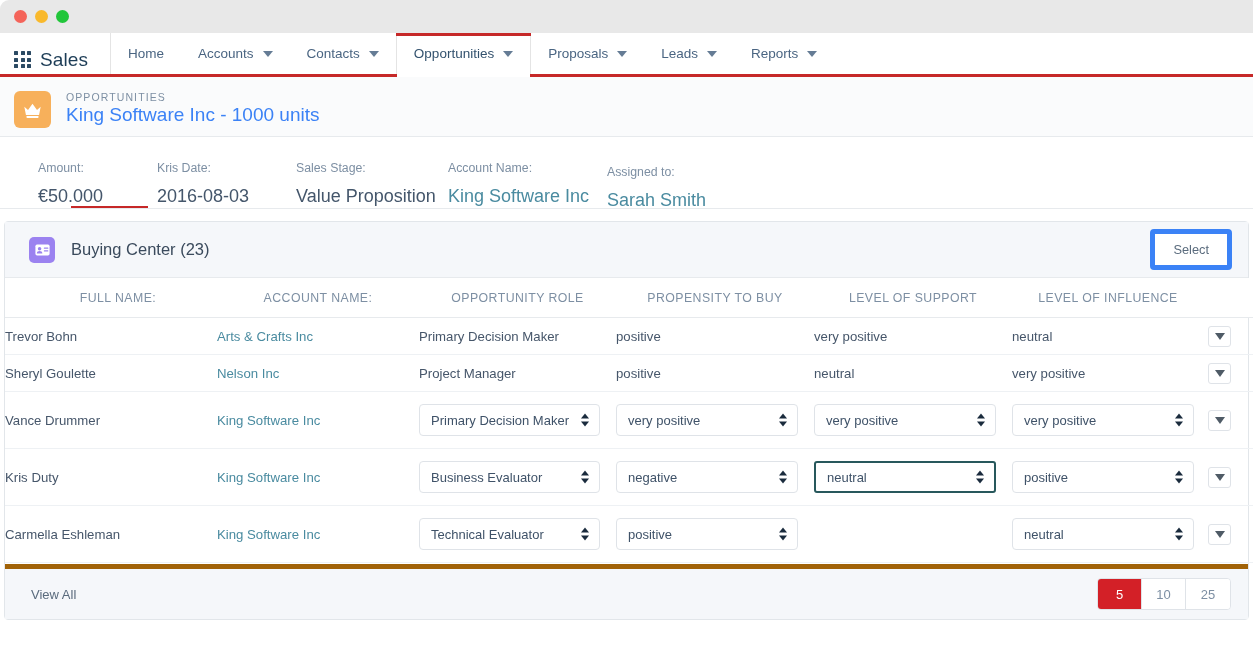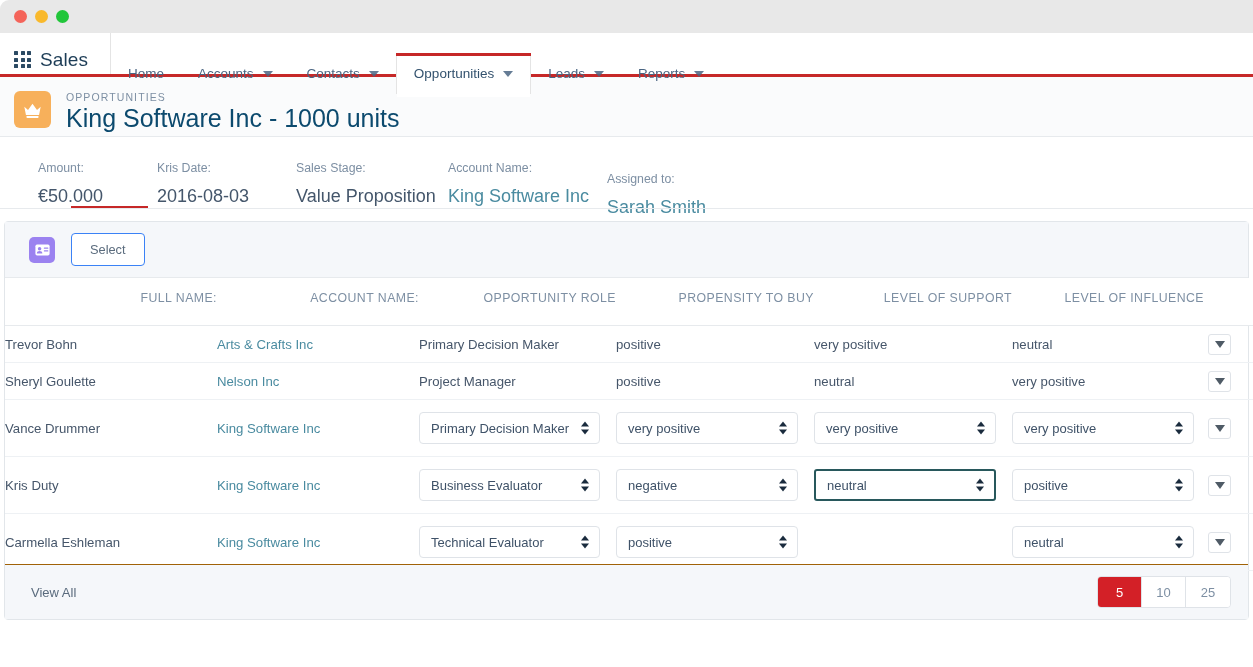--- a/index.html
+++ b/index.html
@@ -50,21 +50,20 @@
     font-size: 19px; color: #1c3c56; letter-spacing: .1px;
   }
   .nav-tab {
     display: flex; align-items: center; gap: 9px;
     padding: 0 17px;
     font-size: 13.5px;
     color: #4a6582;
     height: 100%;
     position: relative;
     white-space: nowrap;
-    margin-top: 20px;
   }
   .nav-tab.active {
     background: #ffffff;
     border-left: 1px solid #e4e4e4;
     border-right: 1px solid #e4e4e4;
     color: #33526e;
   }
   .nav-tab.active::before {
     content: "";
     position: absolute; left: -1px; right: -1px; top: 0;
@@ -97,21 +96,21 @@
     border-radius: 6px;
     display: flex; align-items: center; justify-content: center;
     margin-right: 15px;
     flex: 0 0 auto;
   }
   #record-eyebrow {
     font-size: 10.5px; letter-spacing: 1.1px;
     color: #7d8fa3; text-transform: uppercase;
     margin-bottom: 1px;
   }
-  #record-title { font-size: 25px; color: #0c4a6e; font-weight: 400; }
+  #record-title { font-size: 19px; color: #3b82f6; font-weight: 400; }
 
   
   #detail-strip {
     background: #ffffff;
     display: flex;
     padding: 24px 0 0 19px;
     height: 72px;
     position: relative;
   }
   .detail-label { font-size: 12.3px; color: #7d8fa3; margin-bottom: 11px; white-space: nowrap;}
@@ -145,43 +144,43 @@
     border-bottom: 1px solid #e7eaed;
   }
   #card-icon {
     width: 26px; height: 26px; border-radius: 5px;
     background: #9b82f0;
     display: flex; align-items: center; justify-content: center;
     margin-right: 16px; flex: 0 0 auto;
   }
   #card-title { font-size: 16.5px; color: #3a4a5c; flex: 1; }
   #select-button {
-    border: 1px solid #3b82f6;
+    border: 5px solid #3b82f6;
     background: #ffffff;
     border-radius: 4px;
     padding: 8px 18px;
     font-size: 12.8px;
     color: #5a6b7d;
     cursor: pointer;
   }
 
   
   table#buying-center-table {
     width: 100%;
     border-collapse: collapse;
     table-layout: fixed;
   }
   #buying-center-table th {
-    text-align: right;
+    text-align: center;
     font-weight: 400;
     font-size: 12.3px;
     letter-spacing: .45px;
     color: #7d8fa3;
     text-transform: uppercase;
-    padding: 13px 0 20px 0;
+    padding: 13px 0 12px 0;
     border-bottom: 1px solid #e7eaed;
     background: #ffffff;
   }
   #buying-center-table td {
     font-size: 13.2px;
     color: #46566a;
     border-bottom: 1px solid #eef1f4;
     vertical-align: middle;
     background: transparent;
   }
@@ -255,21 +254,21 @@
     border-right: 5.5px solid transparent;
     border-top: 7px solid #4f5b66;
   }
 
   
   #card-footer {
     position: absolute;
     left: 0; right: 0; bottom: 0;
     height: 55px;
     background: #f5f7fa;
-    border-top: 1px solid #a16207;
+    border-top: 5px solid #a16207;
     display: flex; align-items: center;
     padding: 0 17px 0 26px;
   }
   #view-all-link {
     font-size: 13px; color: #5a6b7d; flex: 1; cursor: pointer;
   }
   #pager {
     display: flex;
     border: 1px solid #dfe3e8;
     border-radius: 4px;
@@ -318,20 +317,24 @@
       <div class="nav-tab">
         <span>Accounts</span>
         <span class="caret-down"></span>
       </div>
       <div class="nav-tab">
         <span>Contacts</span>
         <span class="caret-down"></span>
       </div>
       <div class="nav-tab active">
         <span>Opportunities</span>
+        <span class="caret-down"></span>
+      </div>
+      <div class="nav-tab">
+        <span>Proposals</span>
         <span class="caret-down"></span>
       </div>
       <div class="nav-tab">
         <span>Leads</span>
         <span class="caret-down"></span>
       </div>
       <div class="nav-tab">
         <span>Reports</span>
         <span class="caret-down"></span>
       </div>
@@ -362,41 +365,42 @@
         <div class="detail-value">2016-08-03</div>
       </div>
       <div style="position: absolute; top: 0px; left: 277px;">
         <div class="detail-label">Sales Stage:</div>
         <div class="detail-value">Value Proposition</div>
       </div>
       <div style="position: absolute; top: 0px; left: 429px;">
         <div class="detail-label">Account Name:</div>
         <div class="detail-value link">King Software Inc</div>
       </div>
-      <div style="position: absolute; top: 11px; left: 588px;">
+      <div style="position: absolute; top: 4px; left: 588px;">
         <div class="detail-label">Assigned to:</div>
         <div class="detail-value link">Sarah Smith</div>
       </div>
     </div>
   <div id="detail-underline"></div>
   <div id="detail-rule"></div>
 </div>
 
 <div id="card">
 
   <div id="card-header">
     <span id="card-icon">
       <svg width="15" height="12" viewBox="0 0 18 14" aria-hidden="true">
         <rect x="0.5" y="0.5" width="17" height="13" rx="2" fill="#ffffff"></rect>
         <circle cx="5.5" cy="5.4" r="2.1" fill="#9b82f0"></circle>
         <path d="M2.2 11.2c0-1.9 1.5-2.9 3.3-2.9s3.3 1 3.3 2.9z" fill="#9b82f0"></path>
         <rect x="10.6" y="4" width="5.4" height="1.5" rx="0.6" fill="#9b82f0"></rect>
         <rect x="10.6" y="7.2" width="5.4" height="1.5" rx="0.6" fill="#9b82f0"></rect>
       </svg>
     </span>
+    <span id="card-title">Buying Center (23)</span>
     <button id="select-button">Select</button>
   </div>
 
   <table id="buying-center-table">
     <colgroup>
       <col class="col-name">
         <col class="col-acct">
         <col class="col-role">
       <col class="col-prop">
         <col class="col-supp">

